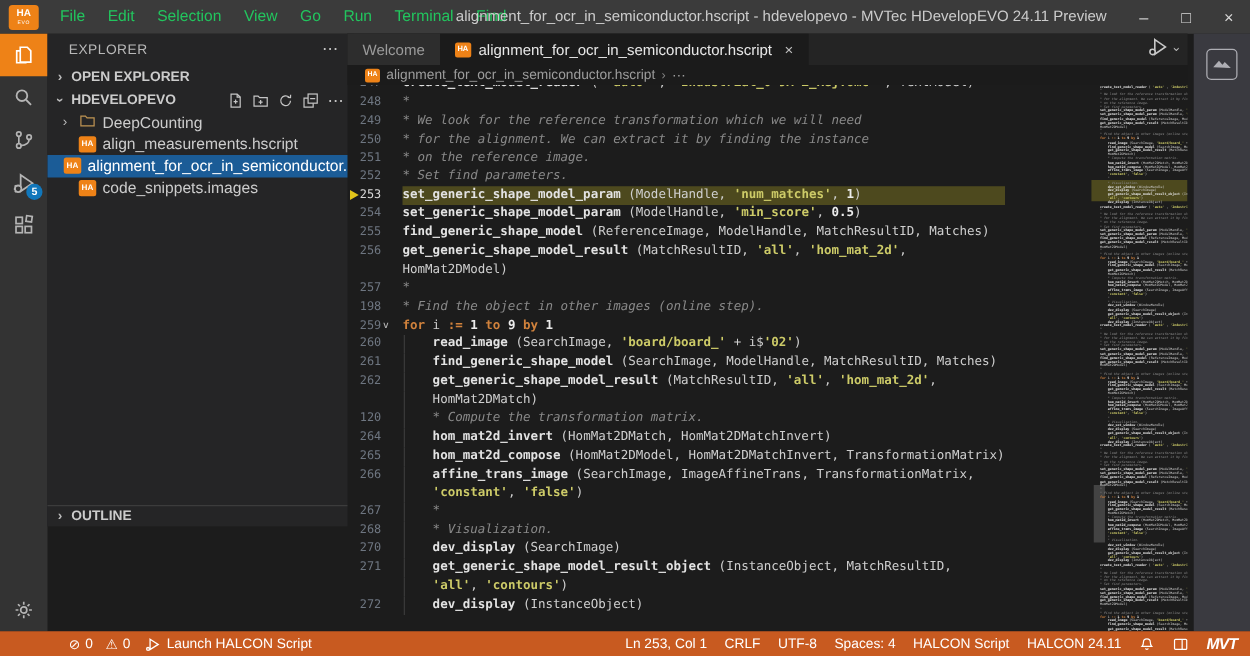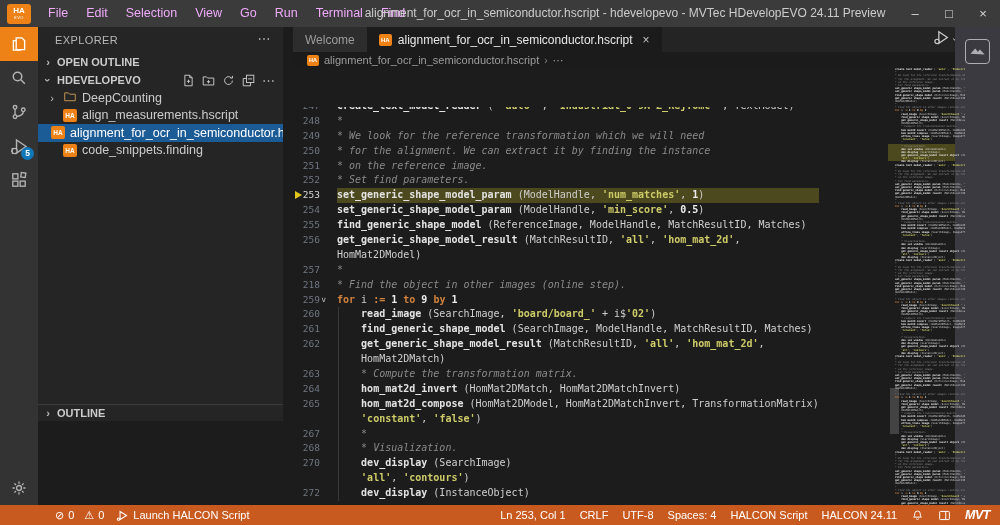--- a/index.html
+++ b/index.html
@@ -5,21 +5,21 @@
   * { margin:0; padding:0; box-sizing:border-box; }
   body { background:#000; font-family:"Liberation Sans", sans-serif; }
   #app { position:relative; width:1000px; height:525px; background:#1c1c1c; overflow:hidden; }
 
   
   .titlebar { position:absolute; left:0; top:0; width:1000px; height:27px; background:#3b3b3b; display:flex; align-items:center; }
   .app-logo { margin-left:7px; width:24px; height:20px; background:#ee8217; border-radius:3px; display:flex; flex-direction:column; align-items:center; justify-content:center; color:#fff; flex:0 0 auto; }
   .app-logo .t1 { font-size:8px; font-weight:bold; line-height:8px; }
   .app-logo .t2 { font-size:4px; line-height:5px; letter-spacing:.5px; }
   .menus { display:flex; margin-left:8px; }
-  .menu-item { padding:0 9px; font-size:12.5px; color:#f0abfc; line-height:27px; cursor:default; }
+  .menu-item { padding:0 9px; font-size:12.5px; color:#22c55e; line-height:27px; cursor:default; }
   .wtitle { position:absolute; left:360px; right:110px; text-align:center; font-size:12px; color:#cccccc; line-height:27px; white-space:nowrap; overflow:hidden; }
   .wincontrols { position:absolute; right:0; top:0; height:27px; display:flex; }
   .wc { width:34px; text-align:center; line-height:27px; color:#d8d8d8; font-size:13px; }
 
   
   .activitybar { position:absolute; left:0; top:27px; width:38px; height:478px; background:#333333; }
   .ab-item { width:38px; height:34px; display:flex; align-items:center; justify-content:center; position:relative; }
   .ab-item.active { background:#ee8217; }
   .ab-item svg { display:block; }
   .ab-badge { position:absolute; right:4px; bottom:3px; min-width:13px; height:13px; border-radius:7px; background:#1177bb; color:#fff; font-size:8.5px; line-height:13px; text-align:center; font-weight:bold; }
@@ -34,34 +34,34 @@
   .chev.down { transform:rotate(90deg); }
   .sb-tools { margin-left:auto; margin-right:8px; display:flex; gap:7px; align-items:center; font-weight:normal; }
   .sb-tools svg { display:block; }
   .sb-tools .more { font-size:13px; color:#c5c5c5; }
   .tree-row { height:17.5px; display:flex; align-items:center; font-size:12.5px; gap:5px; padding-left:8px; white-space:nowrap; overflow:hidden; }
   .tree-row.selected { background:#1b5c97; color:#ffffff; }
   .ha-file-icon { width:14px; height:13px; background:#ee8217; border-radius:2px; color:#fff; font-size:6.5px; font-weight:bold; display:flex; align-items:center; justify-content:center; flex:0 0 auto; }
   .sb-outline { position:absolute; left:0; bottom:0; width:100%; height:17px; border-top:1px solid #3c3c3c; display:flex; align-items:center; font-size:11px; font-weight:bold; padding-left:4px; gap:3px; background:#252526; }
 
   
-  .main { position:absolute; left:293px; top:27px; width:672px; height:478px; background:#1c1c1c; }
+  .main { position:absolute; left:278px; top:27px; width:672px; height:478px; background:#1c1c1c; }
   .tabbar { position:absolute; left:0; top:0; width:100%; height:25px; background:#242424; display:flex; }
   .tab { height:25px; display:flex; align-items:center; padding:0 12px; font-size:12px; gap:6px; white-space:nowrap; }
   .tab.inactive { background:#2d2d2d; color:#9b9b9b; }
   .tab.active { background:#1b1b1b; color:#e8e8e8; }
   .tab .close { color:#c0c0c0; font-size:12px; margin-left:4px; }
   .tab-actions { position:absolute; right:8px; top:0; height:25px; display:flex; align-items:center; gap:4px; }
   .tab-actions .dd { color:#c0c0c0; font-size:10px; transform:rotate(90deg); display:inline-block; }
 
   .breadcrumb { position:absolute; left:0; top:25px; width:100%; height:16px; background:#1b1b1b; display:flex; align-items:center; font-size:11px; color:#9d9d9d; gap:5px; padding-left:14px; }
   .breadcrumb .ha-file-icon { width:12px; height:11px; font-size:5.5px; }
   .breadcrumb .sep { font-size:10px; color:#808080; }
 
-  .codearea { position:absolute; left:0; top:41px; right:77px; bottom:0; overflow:hidden;margin-top:39px; }
+  .codearea { position:absolute; left:0; top:41px; right:77px; bottom:0; overflow:hidden; }
   .rows { margin-top:-8px; }
   .row { position:relative; height:14.9px; line-height:14.9px; font-family:"DejaVu Sans Mono", monospace; font-size:10px; white-space:pre; }
   .row .ln { position:absolute; left:0; width:27px; text-align:right; color:#6e7681; font-size:9.5px; }
   .row.current .ln { color:#d8d8d8; }
   .row .code { position:relative; margin-left:44px; z-index:1; display:inline-block; }
   .row.current .code { background:#4d491e; min-width:482px; }
   .row.guide::before { content:''; position:absolute; left:45px; top:0; height:100%; border-left:1px solid #383838; }
   .row .fold { position:absolute; left:28px; top:0; color:#b5b5b5; font-size:9px; transform:scaleY(.8); }
   .row .pcmark { position:absolute; left:2px; top:3px; width:0; height:0; border-left:7px solid #e2c51a; border-top:4.5px solid transparent; border-bottom:4.5px solid transparent; }
   .s-op  { color:#e3e3e3; font-weight:bold; }
@@ -177,21 +177,21 @@
     </div>
   </div>
 
   <div class="sidebar">
     <div class="sb-header">
       <span>EXPLORER</span>
       <span class="more">⋯</span>
     </div>
     <div class="sb-sect">
       <span class="chev">›</span>
-      <span>OPEN OUTLINE</span>
+      <span>OPEN EXPLORER</span>
     </div>
     <div class="sb-sect">
       <span class="chev down">›</span>
       <span>HDEVELOPEVO</span>
       <span class="sb-tools">
         <span>
             <svg width="13" height="13" viewBox="0 0 16 16" fill="none" stroke="#c5c5c5" stroke-width="1.2">
               <path d="M9.5 1.5h-6v13h9v-10z"></path>
               <path d="M9.5 1.5v3h3"></path>
               <path d="M8 7v4M6 9h4"></path>
@@ -233,21 +233,21 @@
           <span>align_measurements.hscript</span>
         </div>
         <div class="tree-row selected">
           <span style="width:12px"></span>
           <span class="ha-file-icon">HA</span>
           <span>alignment_for_ocr_in_semiconductor.hscr...</span>
         </div>
         <div class="tree-row">
           <span style="width:12px"></span>
           <span class="ha-file-icon">HA</span>
-          <span>code_snippets.finding</span>
+          <span>code_snippets.images</span>
         </div>
       </div>
     <div class="sb-outline">
       <span class="chev">›</span>
       <span>OUTLINE</span>
     </div>
   </div>
 
   <div class="main">
     <div class="tabbar">
@@ -282,33 +282,35 @@
           <div class="row"><span class="ln">249</span><span class="code"><span class="s-cmt">* We look for the reference transformation which we will need</span></span></div>
           <div class="row"><span class="ln">250</span><span class="code"><span class="s-cmt">* for the alignment. We can extract it by finding the instance</span></span></div>
           <div class="row"><span class="ln">251</span><span class="code"><span class="s-cmt">* on the reference image.</span></span></div>
           <div class="row"><span class="ln">252</span><span class="code"><span class="s-cmt">* Set find parameters.</span></span></div>
           <div class="row current"><span class="pcmark"></span><span class="ln">253</span><span class="code"><span class="s-op">set_generic_shape_model_param</span><span class="s-def"> (ModelHandle, </span><span class="s-str">'num_matches'</span><span class="s-def">, </span><span class="s-num">1</span><span class="s-def">)</span></span></div>
           <div class="row"><span class="ln">254</span><span class="code"><span class="s-op">set_generic_shape_model_param</span><span class="s-def"> (ModelHandle, </span><span class="s-str">'min_score'</span><span class="s-def">, </span><span class="s-num">0.5</span><span class="s-def">)</span></span></div>
           <div class="row"><span class="ln">255</span><span class="code"><span class="s-op">find_generic_shape_model</span><span class="s-def"> (ReferenceImage, ModelHandle, MatchResultID, Matches)</span></span></div>
           <div class="row"><span class="ln">256</span><span class="code"><span class="s-op">get_generic_shape_model_result</span><span class="s-def"> (MatchResultID, </span><span class="s-str">'all'</span><span class="s-def">, </span><span class="s-str">'hom_mat_2d'</span><span class="s-def">,</span></span></div>
           <div class="row"><span class="ln"></span><span class="code"><span class="s-def">HomMat2DModel)</span></span></div>
           <div class="row"><span class="ln">257</span><span class="code"><span class="s-cmt">*</span></span></div>
-          <div class="row"><span class="ln">218</span><span class="code"><span class="s-cmt">* Find the object in other images (online step).</span></span></div>
+          <div class="row"><span class="ln">198</span><span class="code"><span class="s-cmt">* Find the object in other images (online step).</span></span></div>
           <div class="row"><span class="ln">259</span><span class="fold">∨</span><span class="code"><span class="s-kw">for</span><span class="s-def"> i </span><span class="s-kw">:=</span><span class="s-def"> </span><span class="s-num">1</span><span class="s-def"> </span><span class="s-kw">to</span><span class="s-def"> </span><span class="s-num">9</span><span class="s-def"> </span><span class="s-kw">by</span><span class="s-def"> </span><span class="s-num">1</span></span></div>
           <div class="row guide"><span class="ln">260</span><span class="code"><span class="s-def">    </span><span class="s-op">read_image</span><span class="s-def"> (SearchImage, </span><span class="s-str">'board/board_'</span><span class="s-def"> + i$</span><span class="s-str">'02'</span><span class="s-def">)</span></span></div>
           <div class="row guide"><span class="ln">261</span><span class="code"><span class="s-def">    </span><span class="s-op">find_generic_shape_model</span><span class="s-def"> (SearchImage, ModelHandle, MatchResultID, Matches)</span></span></div>
           <div class="row guide"><span class="ln">262</span><span class="code"><span class="s-def">    </span><span class="s-op">get_generic_shape_model_result</span><span class="s-def"> (MatchResultID, </span><span class="s-str">'all'</span><span class="s-def">, </span><span class="s-str">'hom_mat_2d'</span><span class="s-def">,</span></span></div>
           <div class="row guide"><span class="ln"></span><span class="code"><span class="s-def">    HomMat2DMatch)</span></span></div>
-          <div class="row guide"><span class="ln">263</span><span class="code"><span class="s-def">    </span><span class="s-cmt">* Compute the transformation matrix.</span></span></div>
+          <div class="row guide"><span class="ln">120</span><span class="code"><span class="s-def">    </span><span class="s-cmt">* Compute the transformation matrix.</span></span></div>
           <div class="row guide"><span class="ln">264</span><span class="code"><span class="s-def">    </span><span class="s-op">hom_mat2d_invert</span><span class="s-def"> (HomMat2DMatch, HomMat2DMatchInvert)</span></span></div>
           <div class="row guide"><span class="ln">265</span><span class="code"><span class="s-def">    </span><span class="s-op">hom_mat2d_compose</span><span class="s-def"> (HomMat2DModel, HomMat2DMatchInvert, TransformationMatrix)</span></span></div>
+          <div class="row guide"><span class="ln">266</span><span class="code"><span class="s-def">    </span><span class="s-op">affine_trans_image</span><span class="s-def"> (SearchImage, ImageAffineTrans, TransformationMatrix,</span></span></div>
           <div class="row guide"><span class="ln"></span><span class="code"><span class="s-def">    </span><span class="s-str">'constant'</span><span class="s-def">, </span><span class="s-str">'false'</span><span class="s-def">)</span></span></div>
           <div class="row guide"><span class="ln">267</span><span class="code"><span class="s-def">    </span><span class="s-cmt">*</span></span></div>
           <div class="row guide"><span class="ln">268</span><span class="code"><span class="s-def">    </span><span class="s-cmt">* Visualization.</span></span></div>
           <div class="row guide"><span class="ln">270</span><span class="code"><span class="s-def">    </span><span class="s-op">dev_display</span><span class="s-def"> (SearchImage)</span></span></div>
+          <div class="row guide"><span class="ln">271</span><span class="code"><span class="s-def">    </span><span class="s-op">get_generic_shape_model_result_object</span><span class="s-def"> (InstanceObject, MatchResultID,</span></span></div>
           <div class="row guide"><span class="ln"></span><span class="code"><span class="s-def">    </span><span class="s-str">'all'</span><span class="s-def">, </span><span class="s-str">'contours'</span><span class="s-def">)</span></span></div>
           <div class="row guide"><span class="ln">272</span><span class="code"><span class="s-def">    </span><span class="s-op">dev_display</span><span class="s-def"> (InstanceObject)</span></span></div>
         </div>
     </div>
     <div class="minimap">
       <div class="mm-hl"></div>
       <div class="mrows" id="mrows">
           <div class="row"><span class="code"><span class="s-op">create_text_model_reader</span><span class="s-def"> ( </span><span class="s-str">'auto'</span><span class="s-def"> , </span><span class="s-str">'Industrial_0-9A-Z_Rej.omc'</span></span></div>
           <div class="row"><span class="code"><span class="s-cmt">*</span></span></div>
           <div class="row"><span class="code"><span class="s-cmt">* We look for the reference transformation which we will need</span></span></div>

